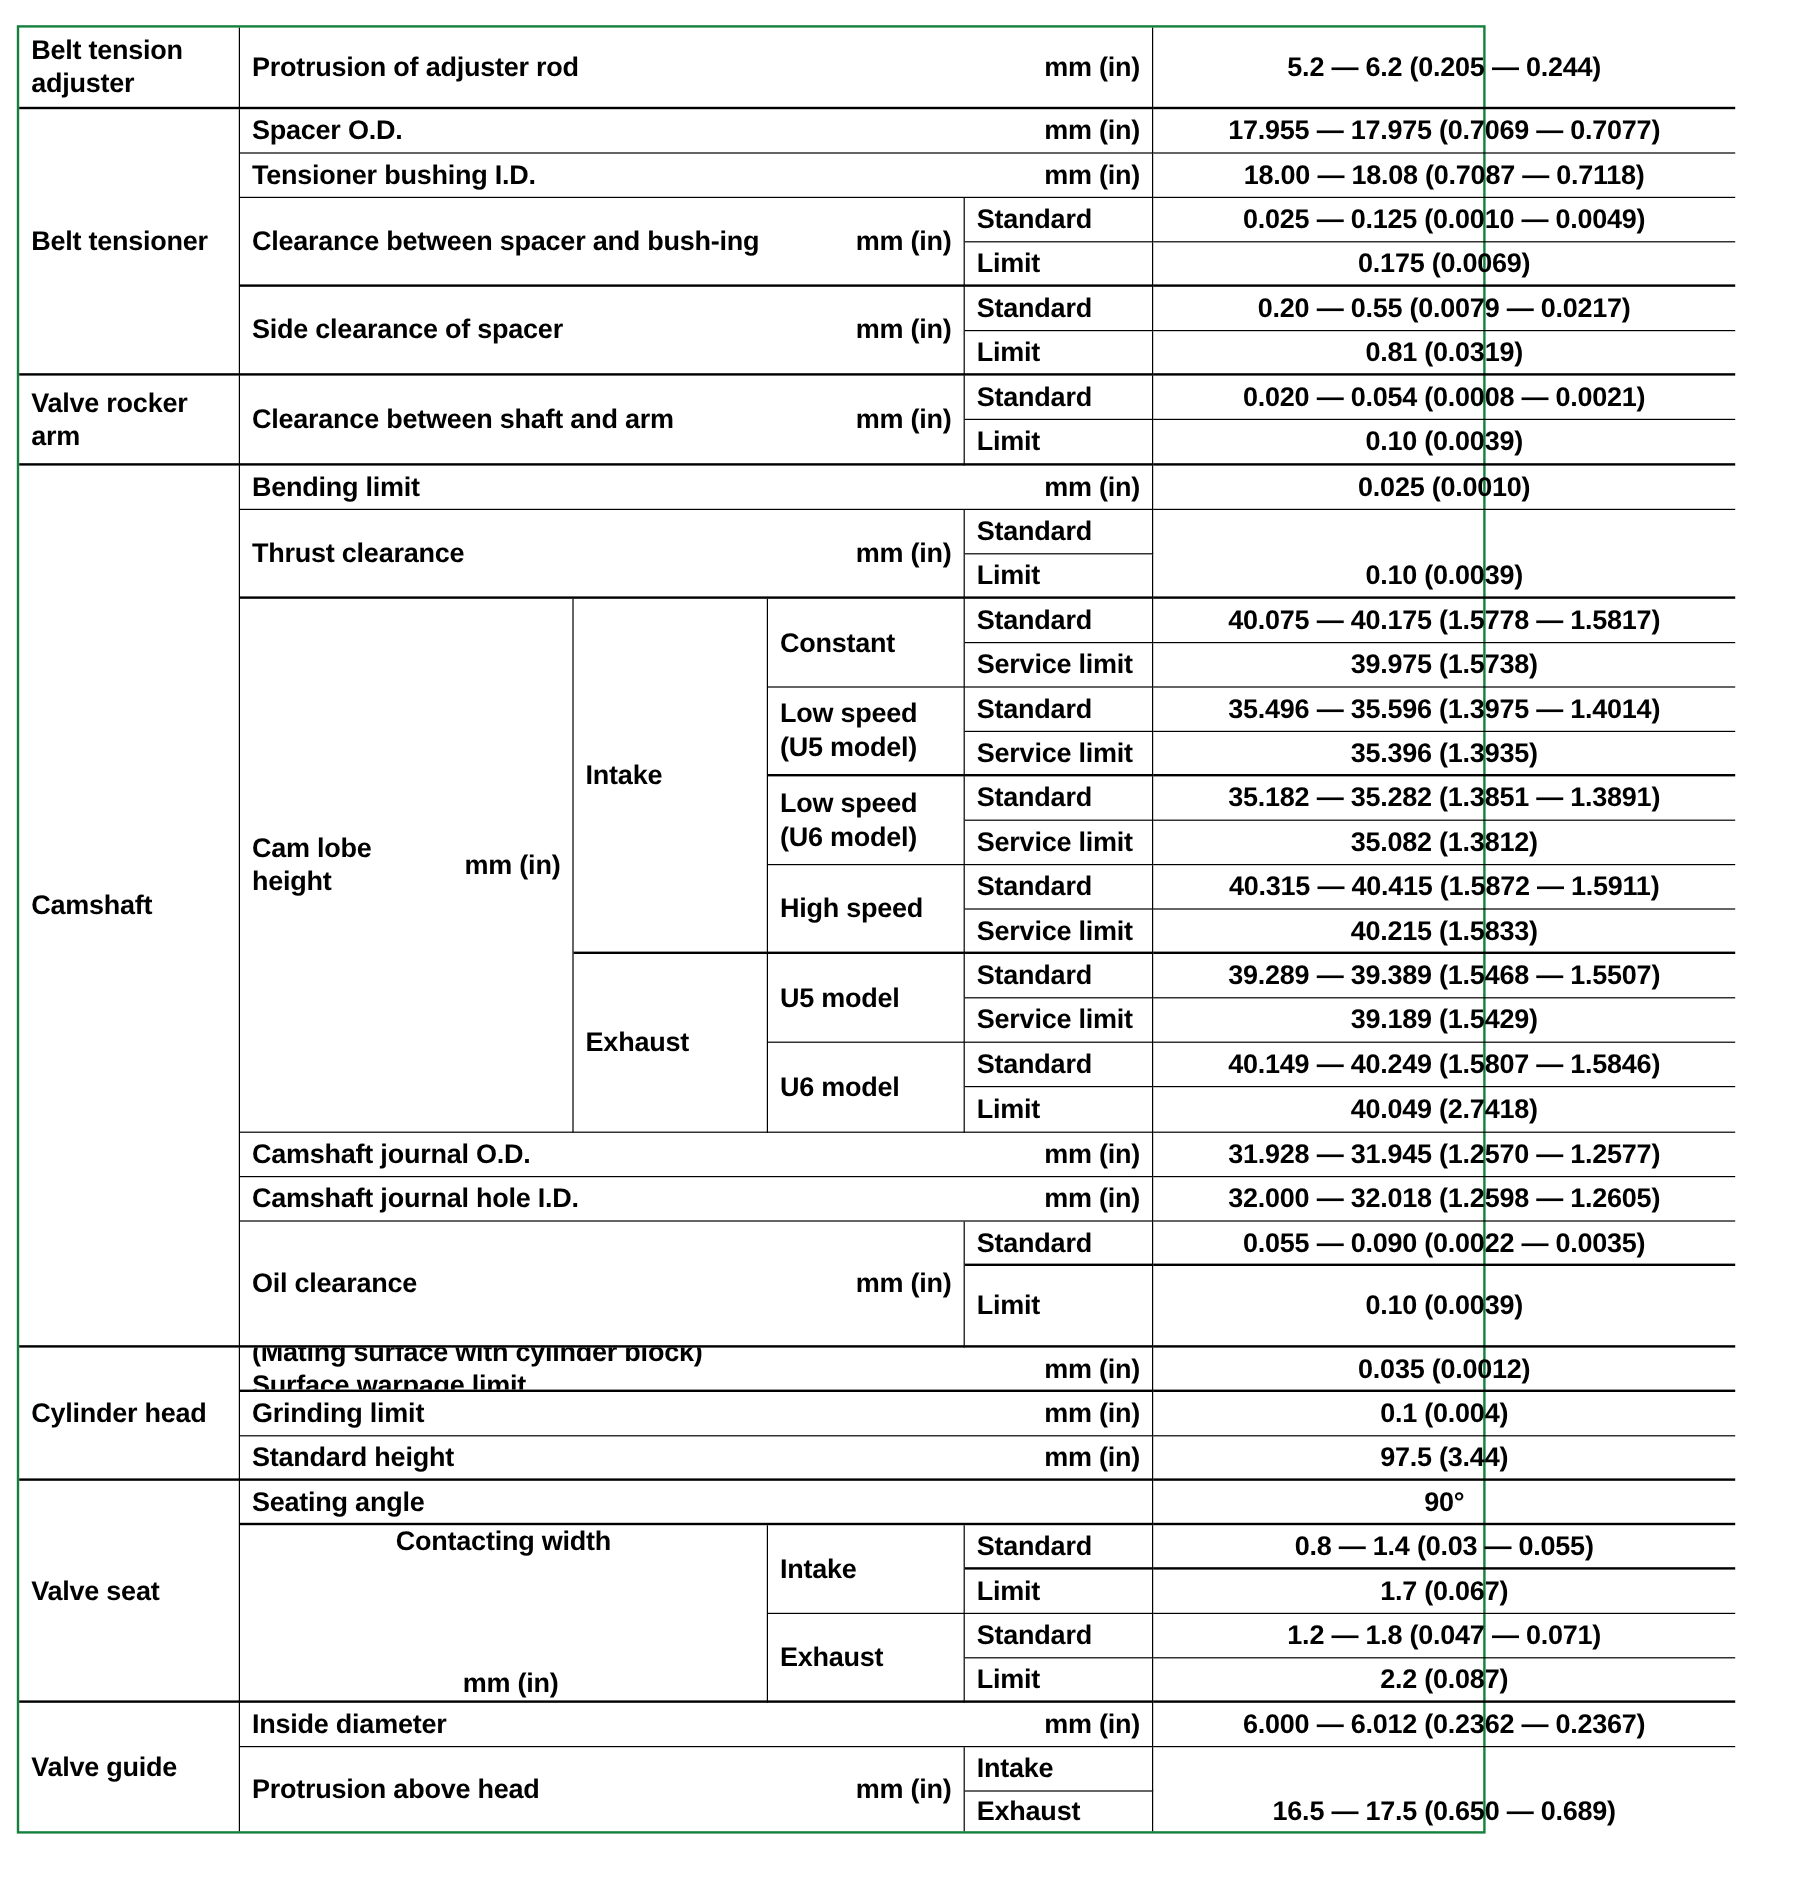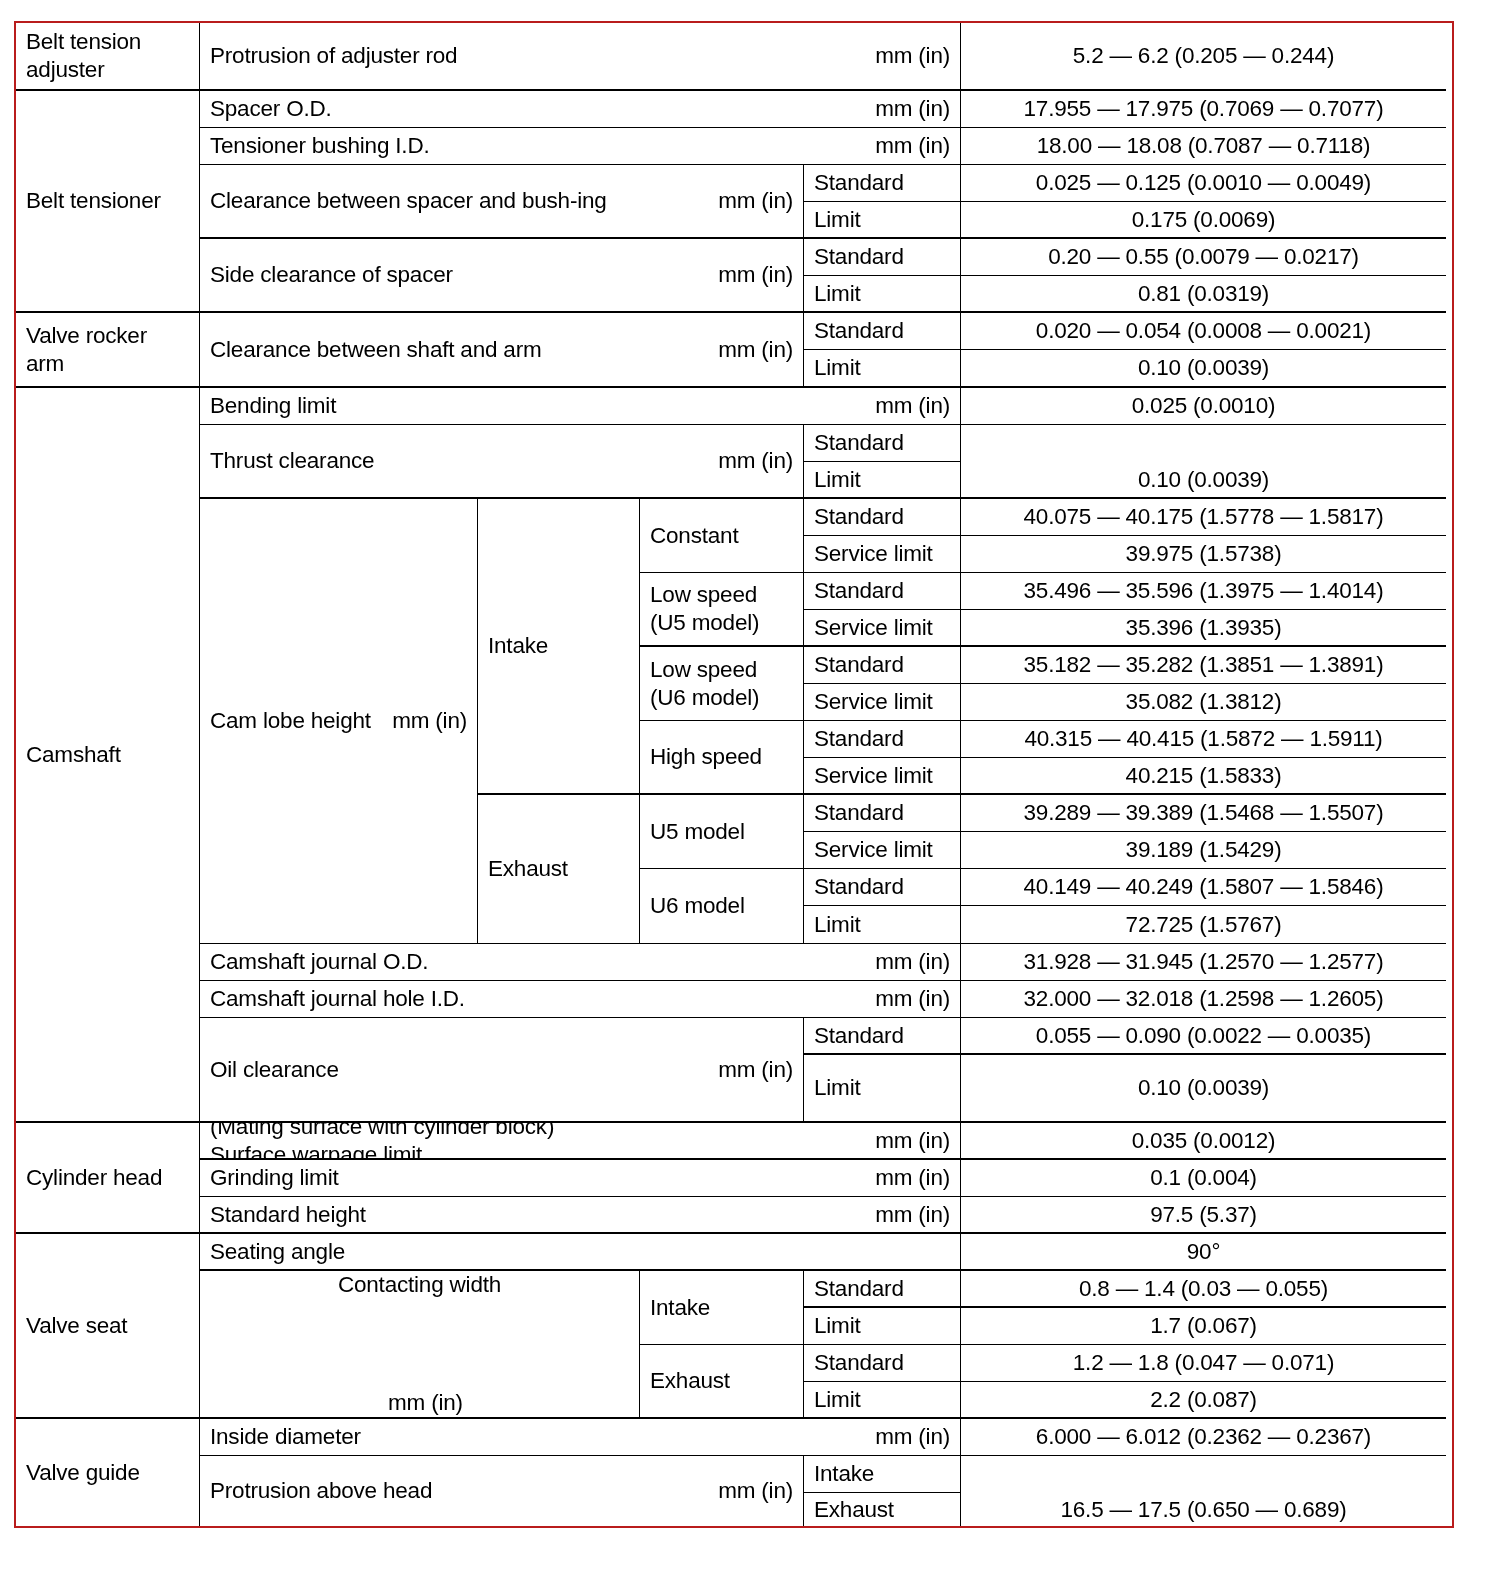--- a/index.html
+++ b/index.html
@@ -1,21 +1,22 @@
 <!DOCTYPE html>
 <html><head>
 <meta charset="utf-8">
 <style>
   html, body { margin: 0; padding: 0; background: #ffffff; }
   body { width: 1504px; height: 1584px; position: relative; overflow: hidden;
          font-family: "Liberation Sans", sans-serif; color: #000; }
-  #spec-table { position: absolute; left: 14px; top: 21px; width: 1440px; height: 1507px;
-         border: 2px solid #b91c1c; box-sizing: border-box; display: grid;
+  #spec-table { position: absolute; left: 14px; top: 21px; width: 1224px; height: 1507px;
+         border: 2px solid #15803d; box-sizing: border-box; display: grid;
          grid-template-columns: 184px 278px 162px 164px 157px 485px;
          grid-template-rows: 68px 37px 37px 37px 37px 37px 37px 37px 38px 37px 37px 37px 37px 37px 37px 37px 37px 37px 37px 37px 37px 37px 37px 38px 37px 37px 37px 68px 37px 37px 37px 37px 37px 37px 37px 37px 37px 37px;
+         font-weight: bold;
          }
   .c { border-right: 1.5px solid #000; border-bottom: 1.5px solid #000; box-sizing: border-box;
        font-size: 22.5px; line-height: 28px; display: flex; align-items: center; padding: 0 10px;
        white-space: nowrap; overflow: hidden; letter-spacing: -0.2px; }
   .c.last-col { border-right: none; }
   .c.last-row { border-bottom: none; }
   .c.thick-b { border-bottom: 2.5px solid #000; }
   .c.center { justify-content: center; }
   .c.wrap { white-space: normal; }
   .item { justify-content: space-between; }
@@ -125,21 +126,21 @@
   <div class="c" style="grid-column:4;grid-row:21/23;">U5 model</div>
   <div class="c" style="grid-column:5;grid-row:21;">Standard</div>
   <div class="c center last-col" style="grid-column:6;grid-row:21;">39.289 — 39.389 (1.5468 — 1.5507)</div>
   <div class="c" style="grid-column:5;grid-row:22;">Service limit</div>
   <div class="c center last-col" style="grid-column:6;grid-row:22;">39.189 (1.5429)</div>
 
   <div class="c" style="grid-column:4;grid-row:23/25;">U6 model</div>
   <div class="c" style="grid-column:5;grid-row:23;">Standard</div>
   <div class="c center last-col" style="grid-column:6;grid-row:23;">40.149 — 40.249 (1.5807 — 1.5846)</div>
   <div class="c" style="grid-column:5;grid-row:24;">Limit</div>
-  <div class="c center last-col" style="grid-column:6;grid-row:24;">72.725 (1.5767)</div>
+  <div class="c center last-col" style="grid-column:6;grid-row:24;">40.049 (2.7418)</div>
 
   <div class="c item" style="grid-column:2/6;grid-row:25;">
     <span class="lbl">Camshaft journal O.D.</span>
     <span class="unit">mm (in)</span>
   </div>
   <div class="c center last-col" style="grid-column:6;grid-row:25;">31.928 — 31.945 (1.2570 — 1.2577)</div>
   <div class="c item" style="grid-column:2/6;grid-row:26;">
     <span class="lbl">Camshaft journal hole I.D.</span>
     <span class="unit">mm (in)</span>
   </div>
@@ -165,21 +166,21 @@
   <div class="c center last-col thick-b" style="grid-column:6;grid-row:29;">0.035 (0.0012)</div>
   <div class="c item" style="grid-column:2/6;grid-row:30;">
     <span class="lbl">Grinding limit</span>
     <span class="unit">mm (in)</span>
   </div>
   <div class="c center last-col" style="grid-column:6;grid-row:30;">0.1 (0.004)</div>
   <div class="c item thick-b" style="grid-column:2/6;grid-row:31;">
     <span class="lbl">Standard height</span>
     <span class="unit">mm (in)</span>
   </div>
-  <div class="c center last-col thick-b" style="grid-column:6;grid-row:31;">97.5 (5.37)</div>
+  <div class="c center last-col thick-b" style="grid-column:6;grid-row:31;">97.5 (3.44)</div>
 
   <div class="c thick-b" style="grid-column:1;grid-row:32/37;">Valve seat</div>
   <div class="c thick-b" style="grid-column:2/6;grid-row:32;">Seating angle</div>
   <div class="c center last-col thick-b" style="grid-column:6;grid-row:32;">90°</div>
 
   <div class="c item thick-b" style="grid-column:2/4;grid-row:33/37;flex-direction:column;">
     <span class="lbl">Contacting width</span>
     <span class="unit">mm (in)</span>
   </div>
   <div class="c" style="grid-column:4;grid-row:33/35;">Intake</div>

